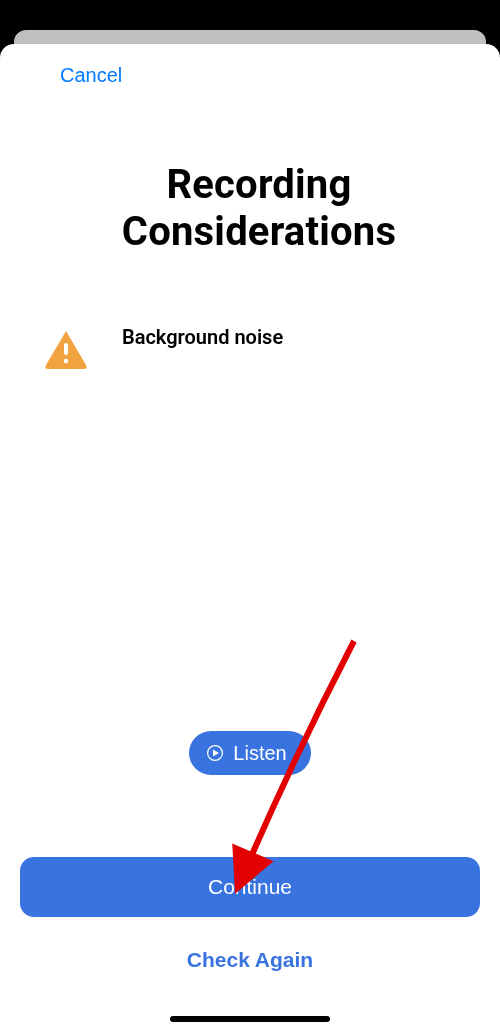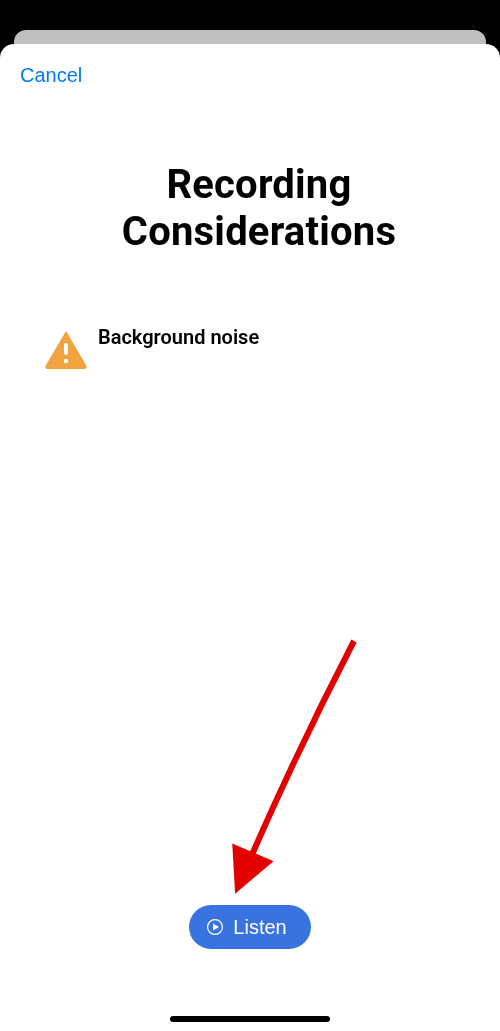--- a/index.html
+++ b/index.html
@@ -32,20 +32,21 @@
       right: 0;
       bottom: 0;
       background: #fff;
       border-top-left-radius: 14px;
       border-top-right-radius: 14px;
       display: flex;
       flex-direction: column;
     }
     .nav-bar {
       padding: 16px 20px 0 20px;
+      margin-left: 40px;
     }
     .cancel-button {
       color: #007aff;
       font-size: 20px;
       background: none;
       border: none;
       cursor: pointer;
       padding: 4px 0;
     }
     .title-block {
@@ -56,21 +57,21 @@
       font-size: 40px;
       font-weight: 700;
       line-height: 1.18;
       color: #000;
       letter-spacing: 0.2px;
     }
     .consideration {
       display: flex;
       align-items: flex-start;
       padding: 70px 28px 0 44px;
-      gap: 10px;
+      gap: 34px;
     }
     .warning-icon {
       flex: 0 0 auto;
       width: 44px;
       height: 40px;
       margin-top: 4px;
     }
     .consideration-title {
       font-size: 20px;
       font-weight: 600;
@@ -178,20 +179,24 @@
   <div class="listen-wrap">
     <button class="listen-button">
       <svg class="play-icon" viewBox="0 0 16 16">
         <circle cx="8" cy="8" r="7.4" fill="none" stroke="#fff" stroke-width="1.2"></circle>
         <path d="M6 4.5 L12 8 L6 11.5 Z" fill="#fff"></path>
       </svg>
       <span>Listen</span>
     </button>
   </div>
 
+  <div class="footer-buttons">
+    <button class="continue-button">Continue</button>
+    <button class="check-again-button">Check Again</button>
+  </div>
 
 </div>
 
 <svg class="annotation-arrow" style="left:214px; top:637px;" width="160" height="260" viewBox="0 0 160 260">
   <defs>
     <marker id="ah" viewBox="0 0 12 12" refX="6" refY="6" markerWidth="9" markerHeight="9" orient="auto-start-reverse">
       <path d="M1 1 L11 6 L1 11 Z" fill="#e30000"></path>
     </marker>
   </defs>
   <path d="M140 4 Q80 120 30 236" stroke="#e30000" stroke-width="6" fill="none" marker-end="url(#ah)"></path>

